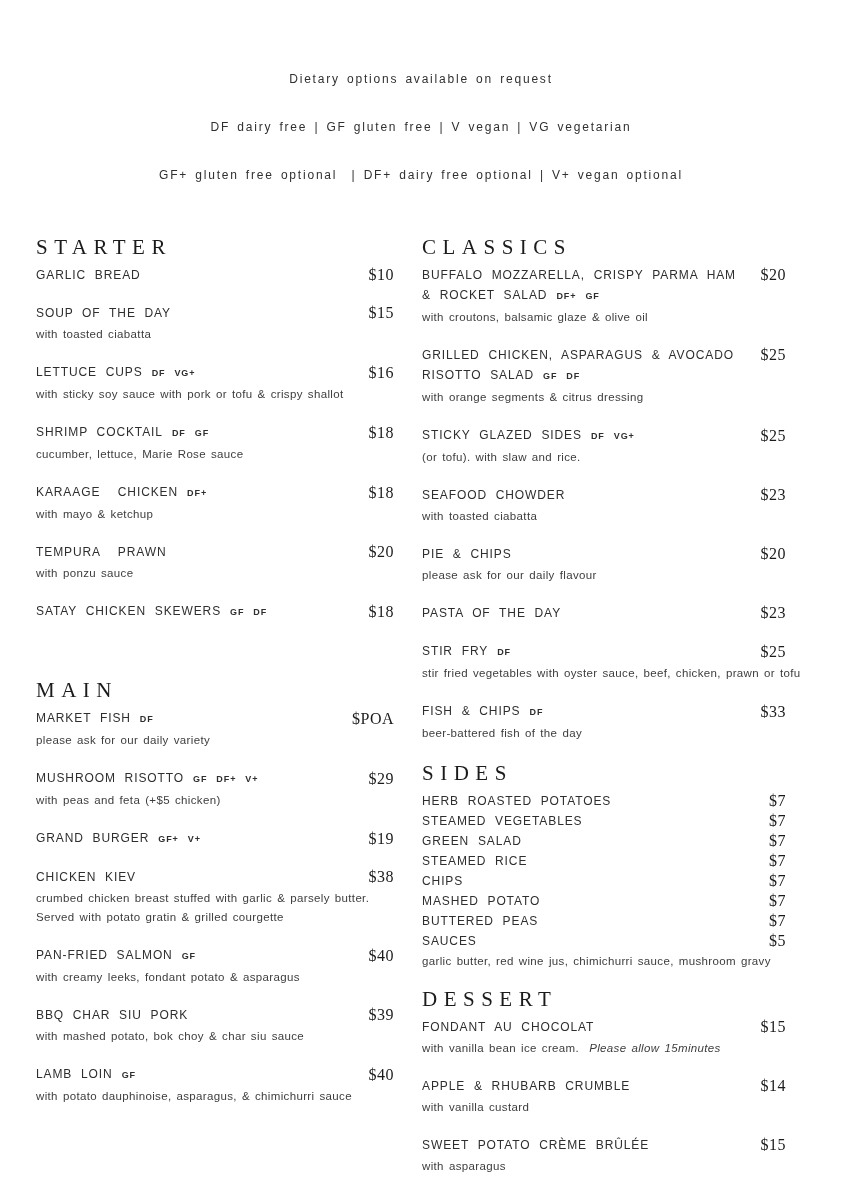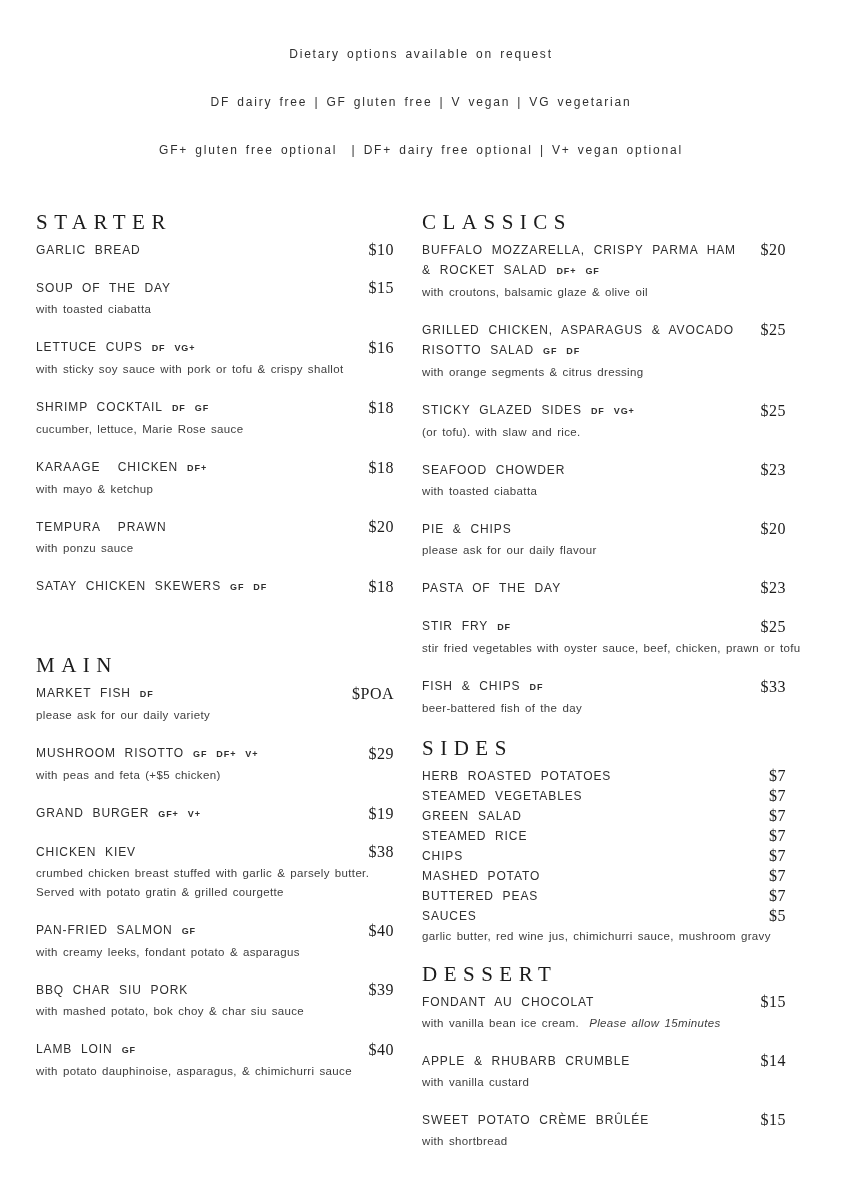--- a/index.html
+++ b/index.html
@@ -6,21 +6,21 @@
   .page {
     position: relative;
     width: 842px;
     height: 1191px;
     overflow: hidden;
     background: #ffffff;
     font-family: "Liberation Sans", sans-serif;
     color: #2e2e2e;
   }
   .top-note {
-    padding-top: 14px;
+    padding-top: 39px;
     text-align: center;
     font-size: 12px;
     line-height: 16px;
     letter-spacing: 1.8px;
     word-spacing: 2px;
     color: #303030;
     white-space: pre-wrap;
   }
   .columns {
     display: flex;
@@ -436,19 +436,19 @@
               </div>
               <div class="item-desc"><span class="normal">with vanilla custard</span></div>
             </div>
             <div class="item">
               <div class="item-head">
                 <span class="name-wrap">
                   <span class="item-name">SWEET POTATO CRÈME BRÛLÉE</span>
                 </span>
                 <span class="item-price">$15</span>
               </div>
-              <div class="item-desc"><span class="normal">with shortbread</span></div>
+              <div class="item-desc"><span class="normal">with asparagus</span></div>
             </div>
           </div>
         </section>
       </div>
   </div>
 </div>
 
 </body></html>

